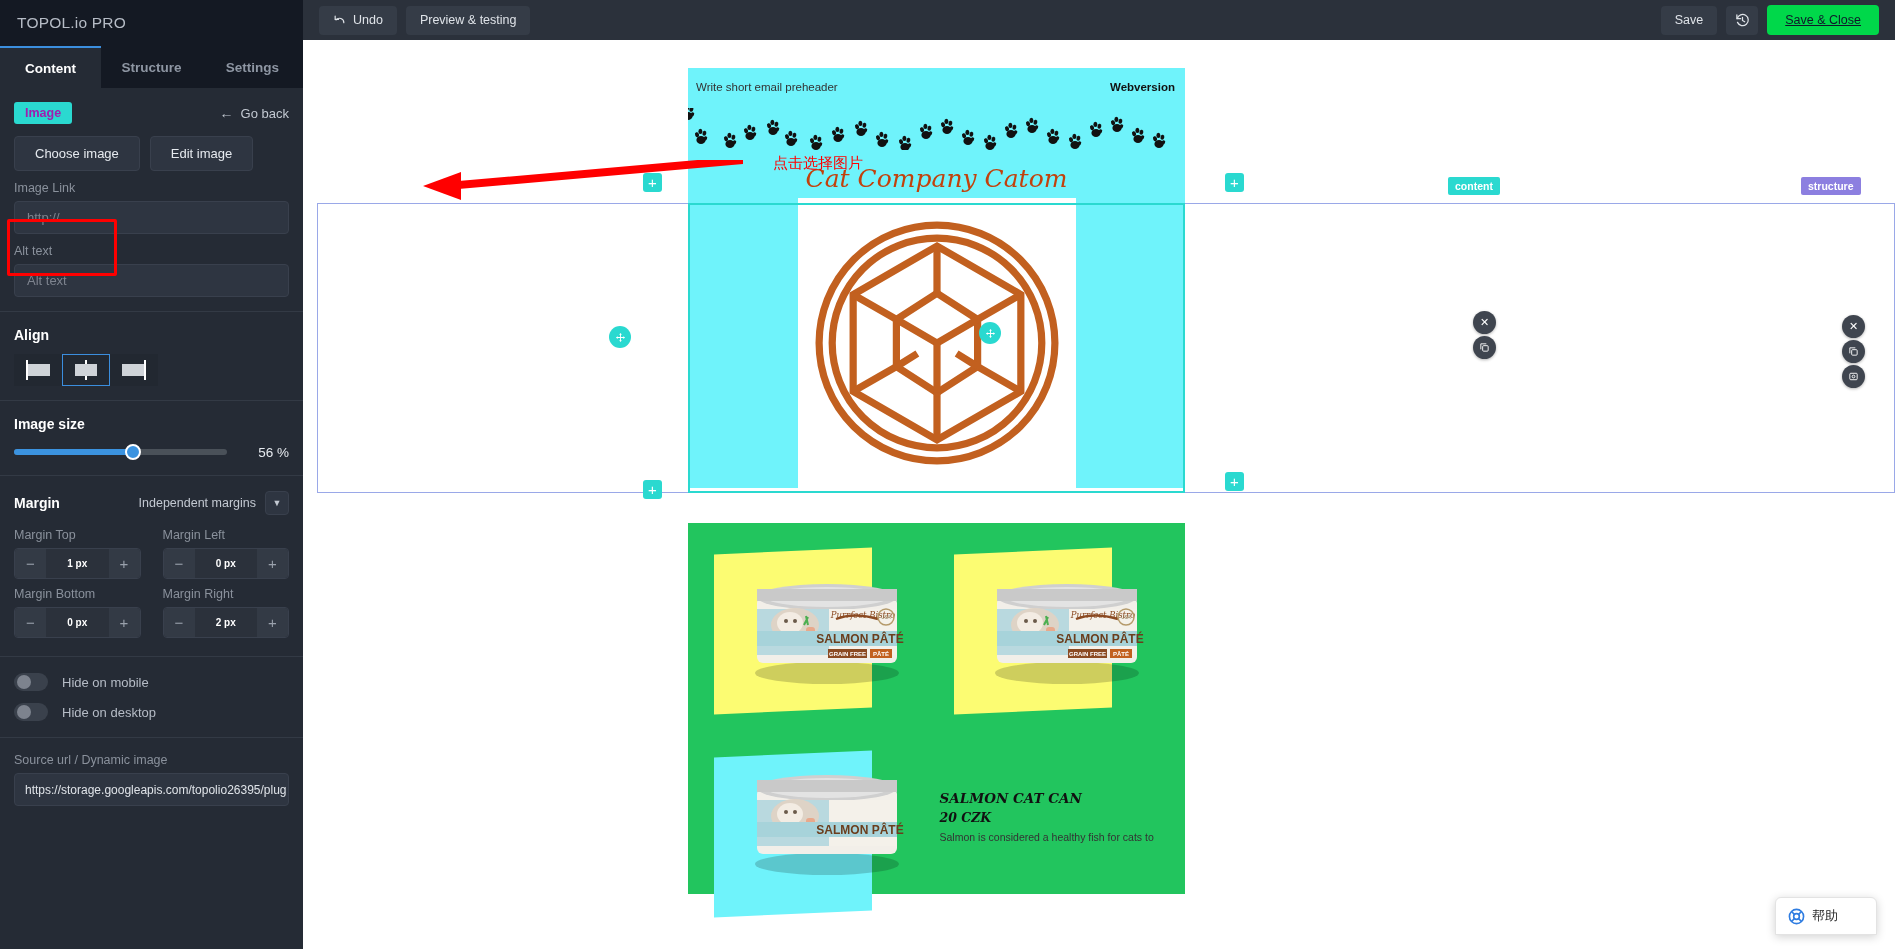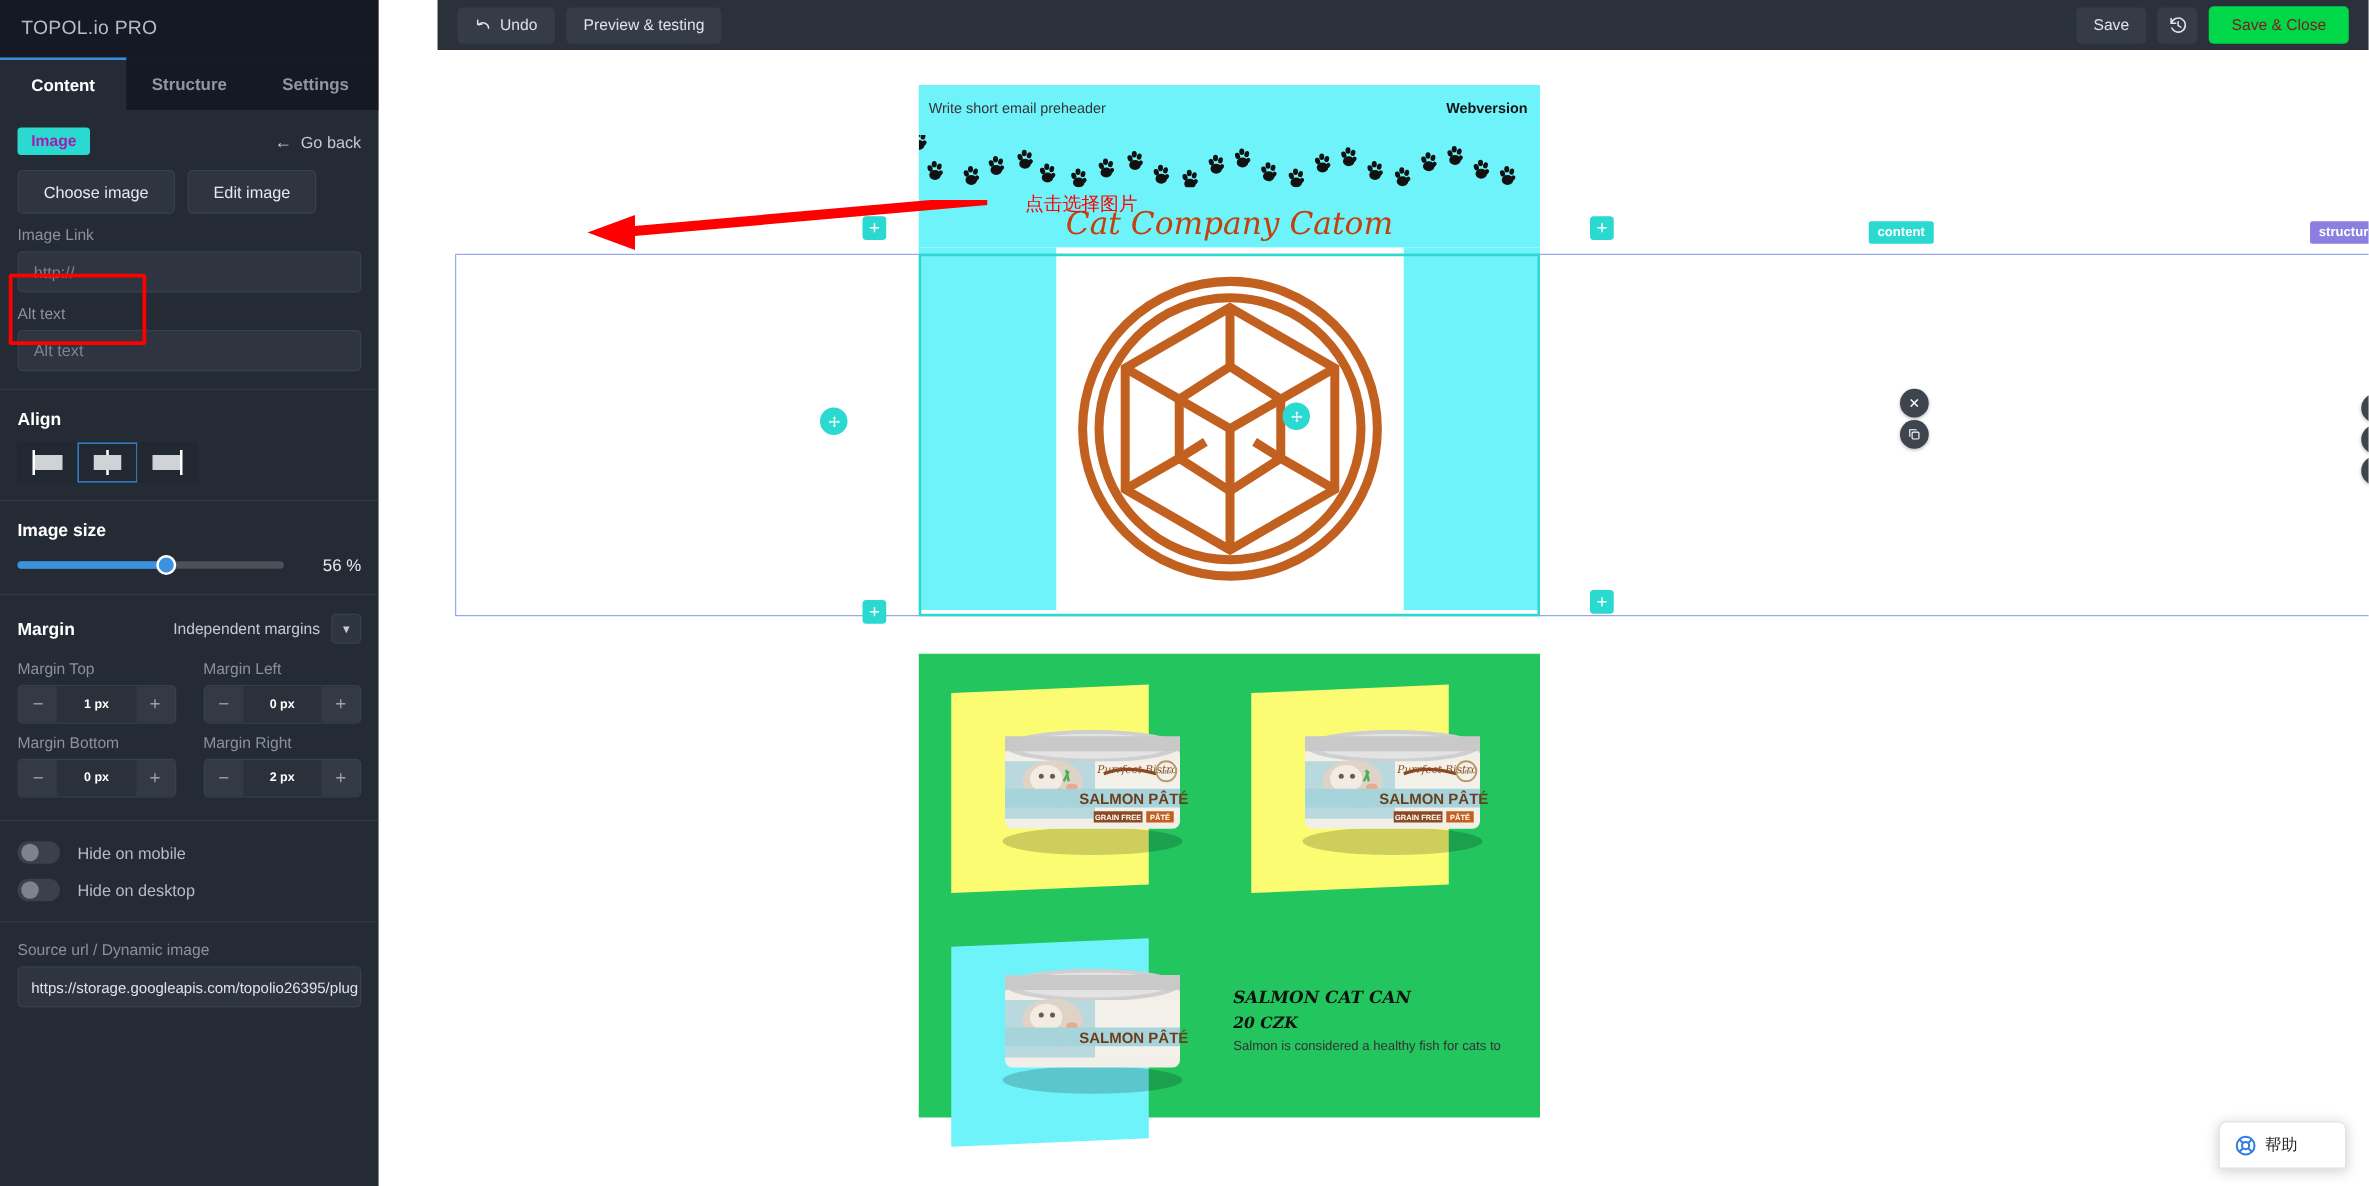--- a/index.html
+++ b/index.html
@@ -217,21 +217,21 @@
     padding: 0 10px;
     font-family: "Liberation Sans", sans-serif;
     overflow: hidden; white-space: nowrap;
     display: flex; align-items: center;
   }
 
   
   .main {
     flex: 1; height: 949px;
     display: flex; flex-direction: column;
-    background: #fff; position: relative; padding-left: 47px;
+    background: #fff; position: relative;
   }
   .topbar {
     height: 40px;
     background: #2b313b;
     display: flex; align-items: center;
     padding: 0 16px;
     flex: 0 0 40px;
     position: relative;
   }
   .tb-left { display: flex; gap: 9px; align-items:center;}
@@ -248,22 +248,22 @@
     display: flex; align-items: center; gap: 7px;
     font-family: "Liberation Sans", sans-serif;
   }
   .tb-icon-btn {
     background: #353c47; border: none; color: #dfe3e8;
     border-radius: 4px; width: 32px; height: 29px;
     display: flex; align-items:center; justify-content:center;
     cursor: pointer;
   }
   .tb-btn.green {
-    background: #00d84a; color: #7f1d1d; font-weight: normal;
-    padding: 0 18px; height: 30px;
+    background: #00d84a; color: #0f172a; font-weight: normal;
+    padding: 0 18px; height: 30px; text-decoration: underline;
   }
 
   .canvas {
     flex: 1; background: #ffffff; position: relative; overflow: hidden;
   }
 
   
   .email {
     position: absolute;
     left: 385px; top: 28px;

